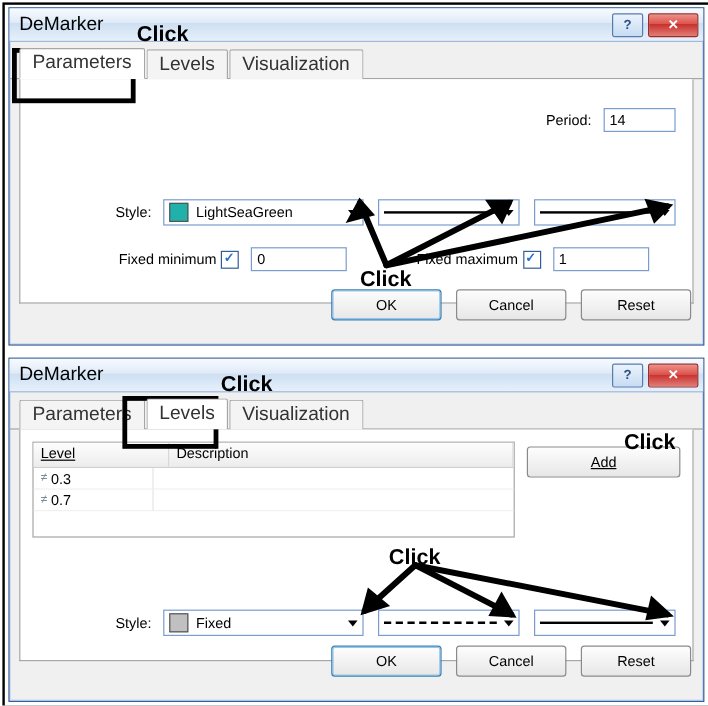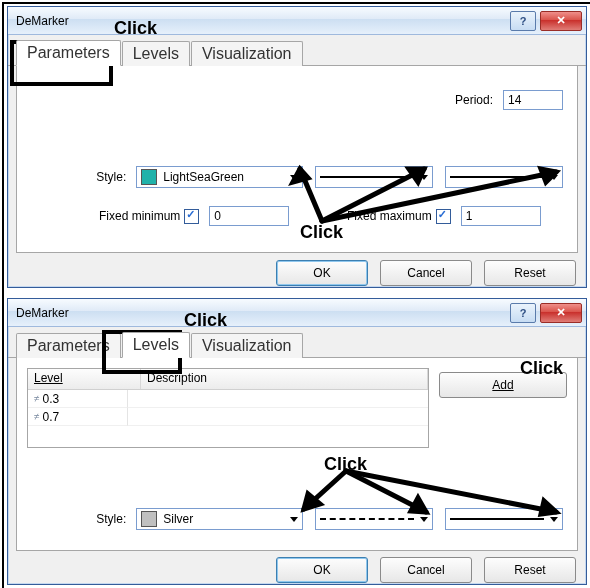--- a/index.html
+++ b/index.html
@@ -36,21 +36,21 @@
 
   .titlebar {
     height: 28px;
     background: linear-gradient(to bottom, #f7fbff, #dfeaf7 45%, #cddff2 46%, #e6f0fb);
     border-bottom: 1px solid #9fb9dd;
     display: flex;
     align-items: center;
     padding: 0 4px 0 8px;
     box-sizing: border-box;
   }
-  .titlebar .title { flex: 1; color: #000; font-size: 12px; }
+  .titlebar .title { flex: 1; color: #000; font-size: 16px; }
   .tb-btn {
     height: 18px;
     border: 1px solid #5a7bab;
     border-radius: 2px;
     margin-left: 4px;
     display: flex; align-items: center; justify-content: center;
     font-size: 11px; font-weight: bold;
   }
   .tb-help  { width: 24px; background: linear-gradient(#eaf3fc,#c7dcf3); color:#2d4e83;}
   .tb-close { width: 40px; background: linear-gradient(#ef8f8a,#d9534a 45%,#c9302c 46%,#e07d77); color:#fff; border-color:#9a2d27;}
@@ -136,21 +136,21 @@
     background: #fff;
     position: relative; margin: 0 4px;
   }
   .chk .mark {
     position: absolute; left: 1px; top: -2px;
     font-size: 11px; color: #2a6dd4; font-weight: bold;
   }
 
   .btnrow {
     position: absolute;
-    right: 10px; bottom: 1px;
+    right: 10px; bottom: 20px;
     display: flex;
   }
   .btn {
     width: 90px; height: 24px;
     border: 1px solid #8a8a8a;
     border-radius: 3px;
     background: linear-gradient(#fdfdfd,#e7e7e7);
     margin-left: 12px;
     display: flex; align-items: center; justify-content: center;
     font-size: 12px;
@@ -314,21 +314,21 @@
       </div>
 
       <div class="sidebtns">
         <div class="sbtn">Add</div>
       </div>
 
       <div class="row" style="left:70px; top:150px; right:14px;">
         <div class="lbl" style="width:40px; margin-right:10px;">Style:</div>
         <div class="combo" style="width:170px;">
           <div class="swatch sw-silver"></div>
-          <span>Silver</span>
+          <span>Fixed</span>
           <div class="caret"></div>
         </div>
         <div style="width:12px;"></div>
         <div class="combo" style="width:120px;">
           <div class="dash-sample"></div>
           <div class="caret"></div>
         </div>
         <div style="width:12px;"></div>
         <div class="combo" style="width:120px;">
           <div class="line-sample"></div>

